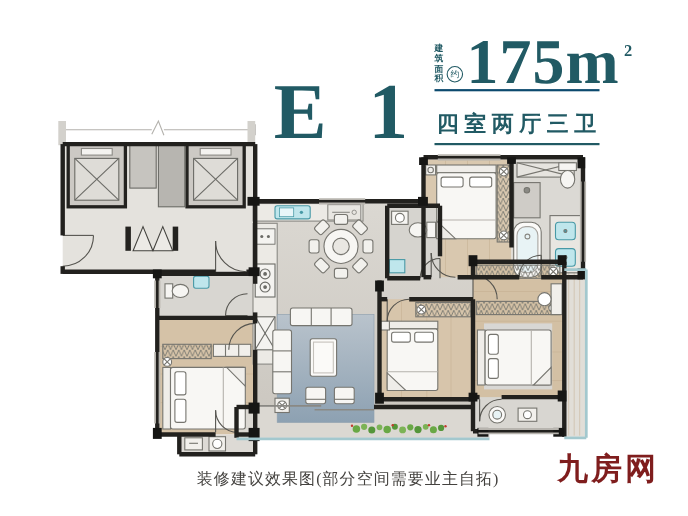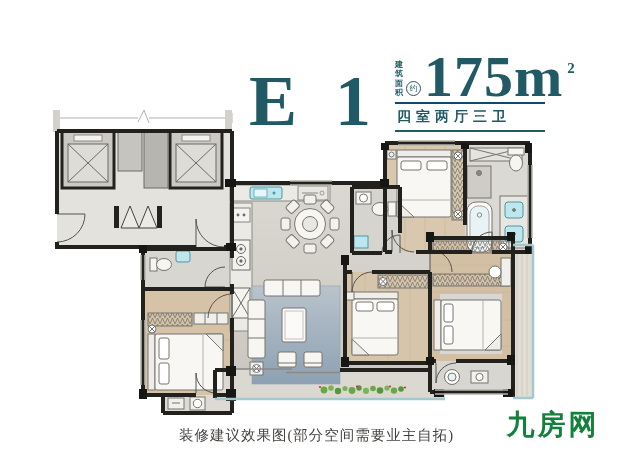--- a/index.html
+++ b/index.html
@@ -29,33 +29,33 @@
   }
   .area-approx{
     width:13px;height:13px;border:1px solid #215a64;border-radius:50%;
     font-size:8px;display:flex;align-items:center;justify-content:center;
     transform:translateY(-5px);flex:0 0 auto;
   }
   .area-value{font-size:58px;line-height:0.82;font-weight:bold;letter-spacing:1px;}
   .area-sup{font-size:15px;font-weight:bold;transform:translateY(-24px);margin-left:1px;}
   .spec-row{
     border-bottom:2px solid #215a64;
-    font-size:14px;font-weight:bold;letter-spacing:5px;
-    padding:4px 0 4px 2px;white-space:nowrap;
+    font-size:20px;font-weight:bold;letter-spacing:5px;
+    padding:16px 0 4px 2px;white-space:nowrap;
   }
   
   .plan-wrap{position:absolute;left:0;top:0;width:625px;height:469px;}
   
   .caption{
     position:absolute;top:426px;left:4px;width:625px;text-align:center;
     font-size:14.5px;color:#44423f;letter-spacing:1px;
   }
   .brand{
     position:absolute;right:12px;top:412px;width:120px;text-align:center;
-    color:#15803d;font-family:Liberation Mono, monospace;
+    color:#7f1d1d;font-family:Liberation Serif, serif;
   }
   .brand-name{font-size:28px;font-weight:bold;letter-spacing:3px;line-height:1.05;}
   .brand-site{font-size:11.5px;font-weight:bold;letter-spacing:0.2px;}
 </style>
 </head>
 <body>
 
 <div class="stage">
 
   <div class="plan-header">

